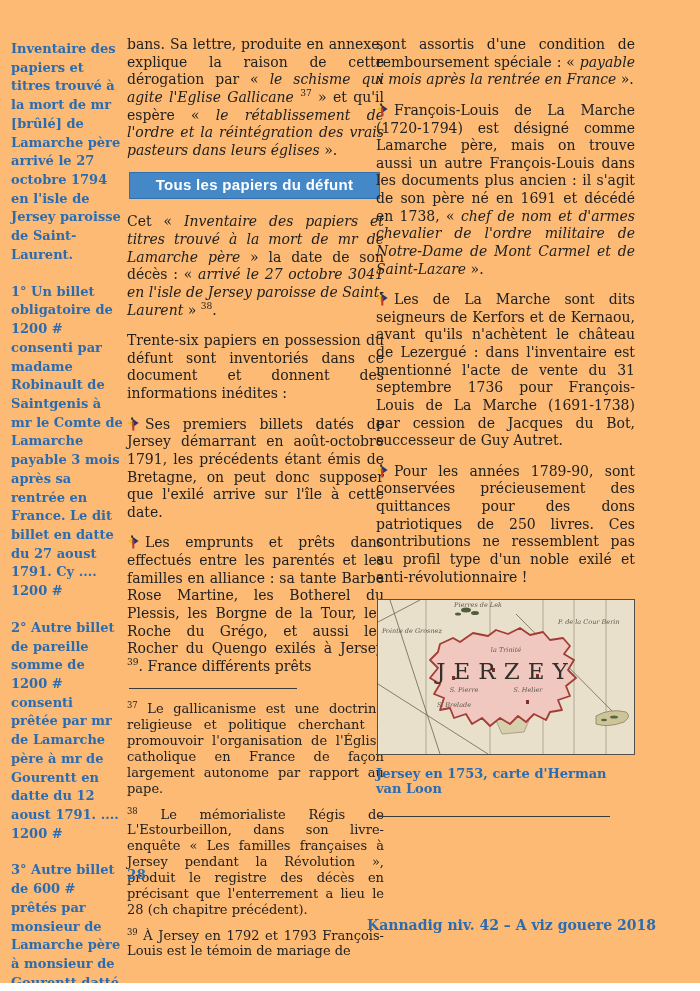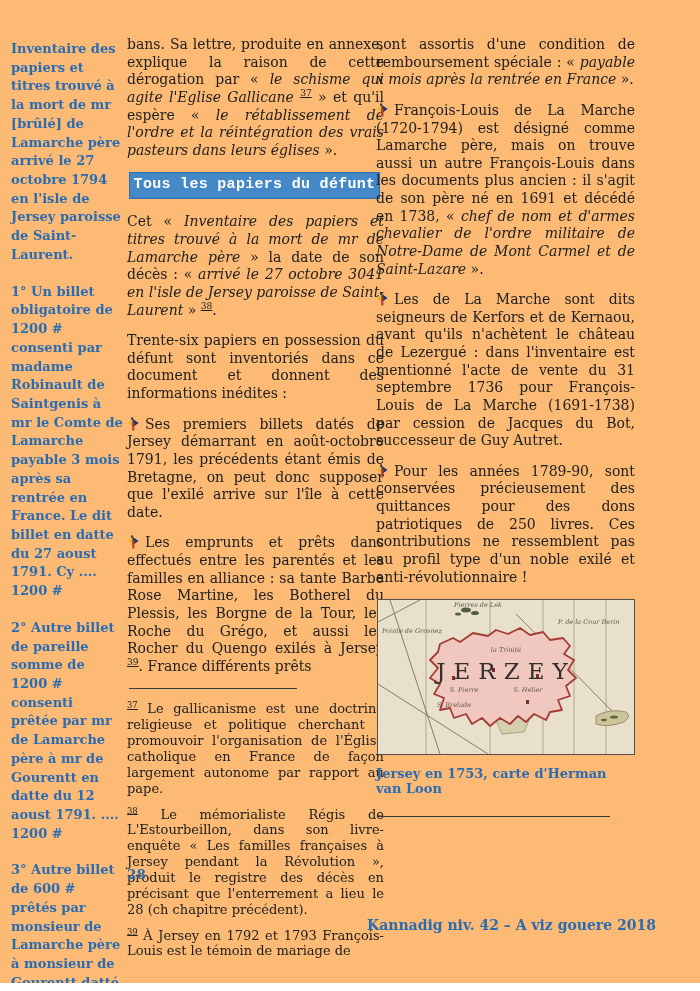--- a/index.html
+++ b/index.html
@@ -18,31 +18,31 @@
   .col-mid { left:127px; width:257px; }
   .col-right { left:376px; width:259px; }
 
   .body-text p.body, .rich { font-size:14px; line-height:1.26; }
   p.body { margin:0 0 13px 0; text-align:justify; }
   .bullet { margin:0 0 13px 0; text-align:justify; font-size:14px; line-height:1.26; }
   .b-icon { display:inline-block; width:13px; height:14px; vertical-align:-2px; margin-right:5px; }
 
   .banner {
     background:#4488c8; border:1px solid #2f6fae; color:#ffffff;
-    text-align:center; font-family:Liberation Mono, monospace;
+    text-align:center; font-family:Liberation Sans, sans-serif;
     font-weight:bold; font-size:15px; padding:3px 0 5px 0; margin:2px 4px 14px 2px;
     letter-spacing:0.3px;
   }
 
   .fnsep { border:none; border-top:1.5px solid #3a3a3a; margin:12px 0 12px 2px; }
   .fnsep.mid { width:168px; }
   .fnsep.right { width:232px; }
 
   .footnote { font-size:13px; line-height:1.22; text-align:justify; margin:0 0 10px 0; }
-  sup { font-size:0.65em; vertical-align:super; line-height:0;text-decoration:underline; }
+  sup { font-size:0.65em; vertical-align:super; line-height:0; }
 
   .pagenum {
     position:absolute; left:127px; top:866px;
     color:#2a6cb2; font-weight:bold; font-size:13.5px;
   }
   .footer {
     position:absolute; right:44px; top:917px;
     color:#2a6cb2; font-weight:bold; font-size:14px;
   }
 

